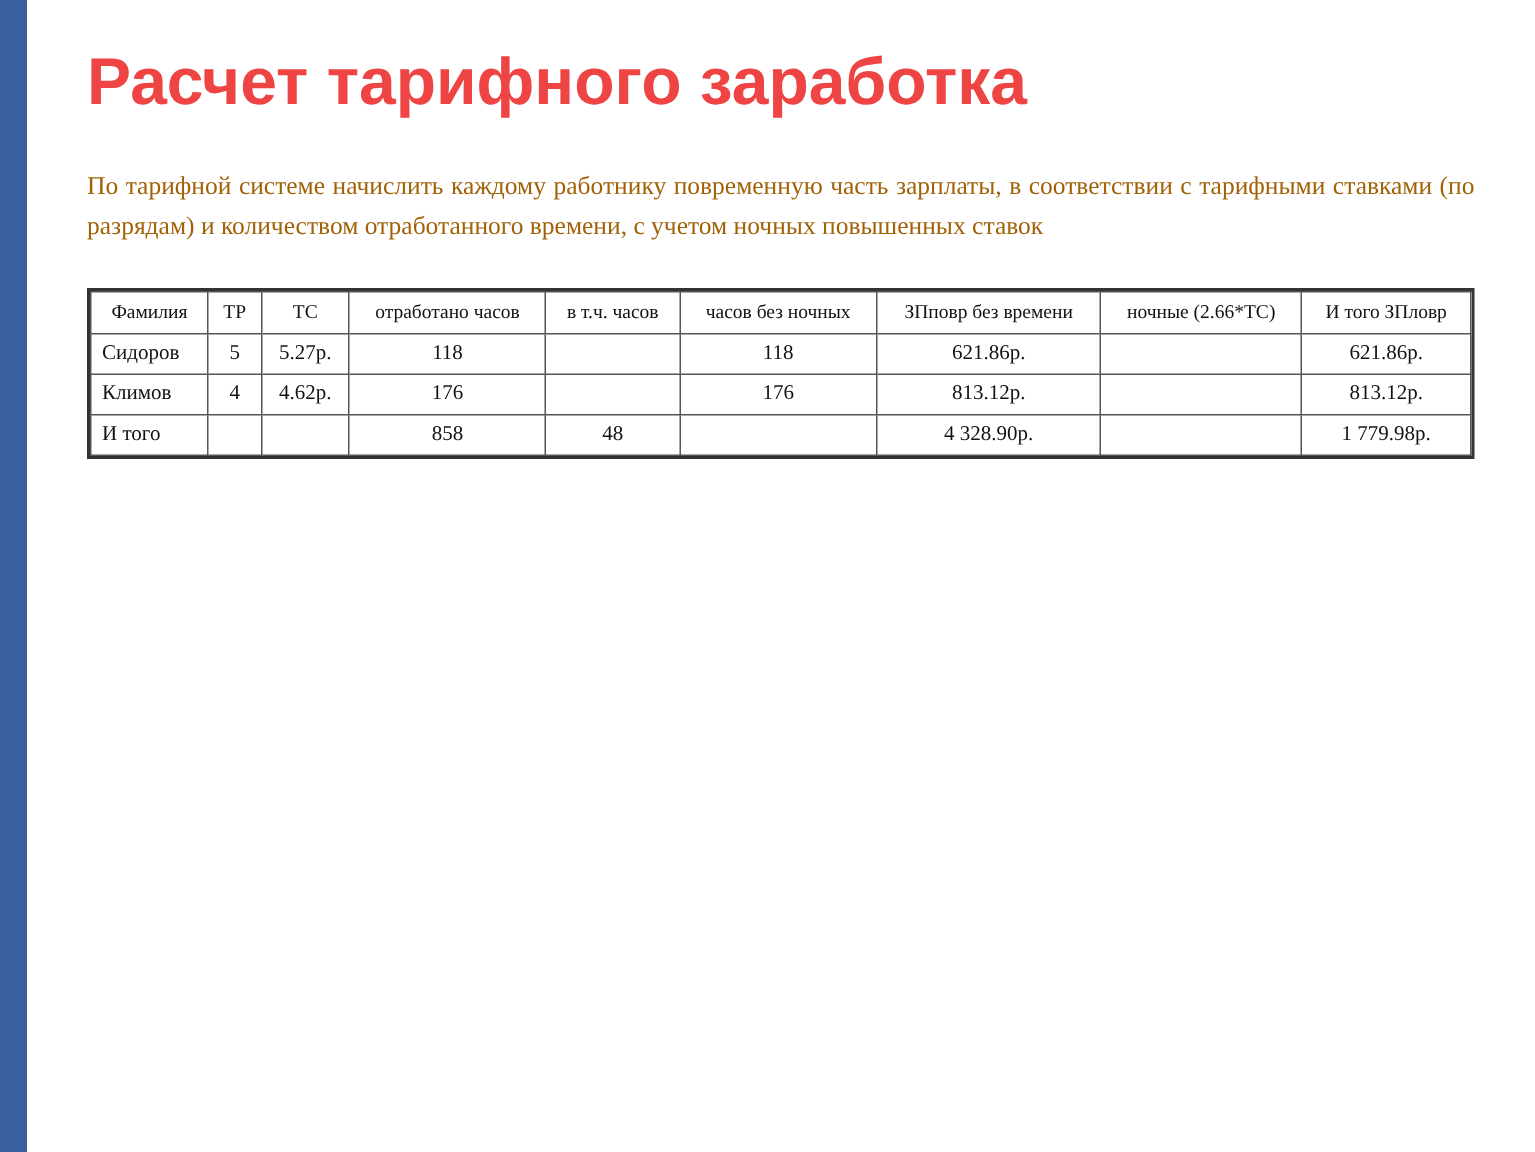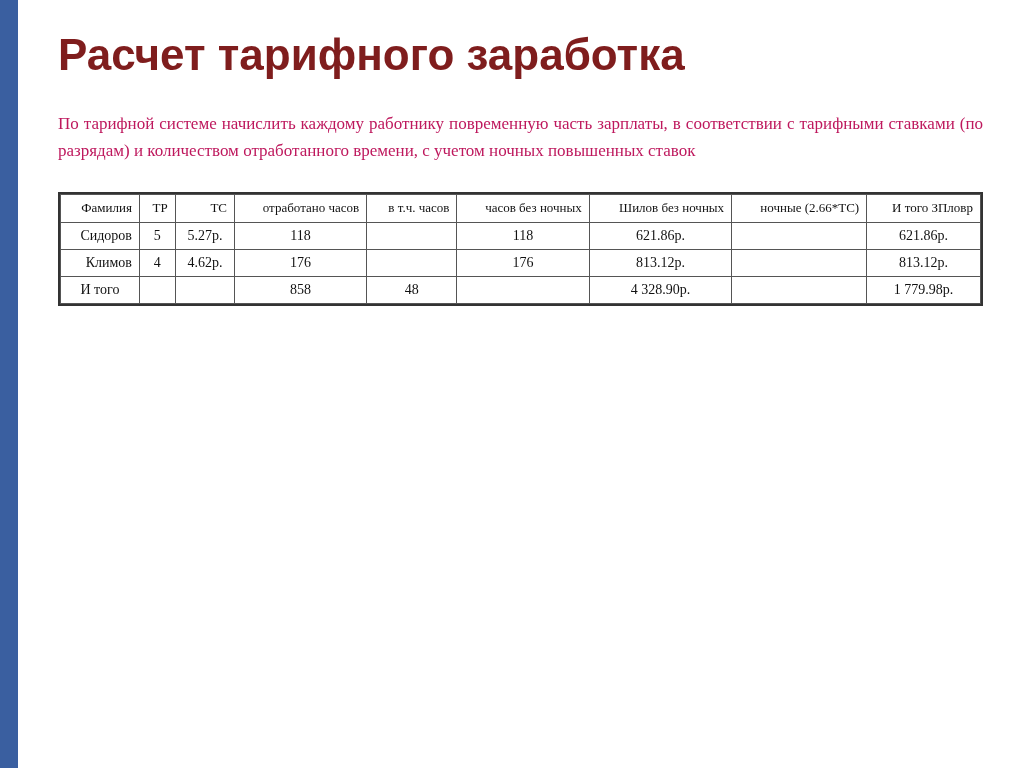--- a/index.html
+++ b/index.html
@@ -17,27 +17,27 @@
       flex-shrink: 0;
     }
     .main-content {
       background: #ffffff;
       flex: 1;
       padding: 30px 40px 40px 40px;
     }
     .page-title {
       font-size: 44px;
       font-weight: bold;
-      color: #7f1d1d;
+      color: #ef4444;
       margin-bottom: 30px;
       font-family: Arial, sans-serif;
     }
     .description {
       font-size: 17px;
-      color: #be185d;
+      color: #a16207;
       margin-bottom: 28px;
       text-align: justify;
       line-height: 1.6;
       font-family: 'Times New Roman', Times, serif;
     }
     .table-wrapper {
       border: 2px solid #333;
       display: inline-block;
       width: 100%;
     }
@@ -55,52 +55,51 @@
       color: #111;
     }
     table th {
       font-weight: normal;
       vertical-align: top;
       font-size: 13px;
       line-height: 1.3;
       background: #fff;
     }
     table td:first-child {
-      text-align: right;
+      text-align: left;
     }
     .header-row th {
       border-bottom: 1px solid #555;
-      text-align: right;
     }
     .total-row td {
       font-weight: normal;
     }
     .total-row td:first-child {
-      text-align: center;
+      text-align: left;
     }
   </style>
 </head>
 <body>
 
 <div class="left-accent"></div>
 <div class="main-content">
   <h1 class="page-title">Расчет тарифного заработка</h1>
   <p class="description">По тарифной системе начислить каждому работнику повременную часть зарплаты, в соответствии с тарифными ставками (по разрядам) и количеством отработанного времени, с учетом ночных повышенных ставок</p>
 
   <div class="table-wrapper">
     <table>
       <thead>
         <tr class="header-row">
           <th>Фамилия</th>
           <th>ТР</th>
           <th>ТС</th>
           <th>отработано часов</th>
           <th>в т.ч. часов</th>
           <th>часов без ночных</th>
-          <th>Шилов без ночных</th>
+          <th>ЗПповр без времени</th>
           <th>ночные (2.66*ТС)</th>
           <th>И того ЗПловр</th>
         </tr>
       </thead>
       <tbody id="table-body">
       <tr>
             <td>Сидоров</td>
             <td>5</td>
             <td>5.27р.</td>
             <td>118</td>

